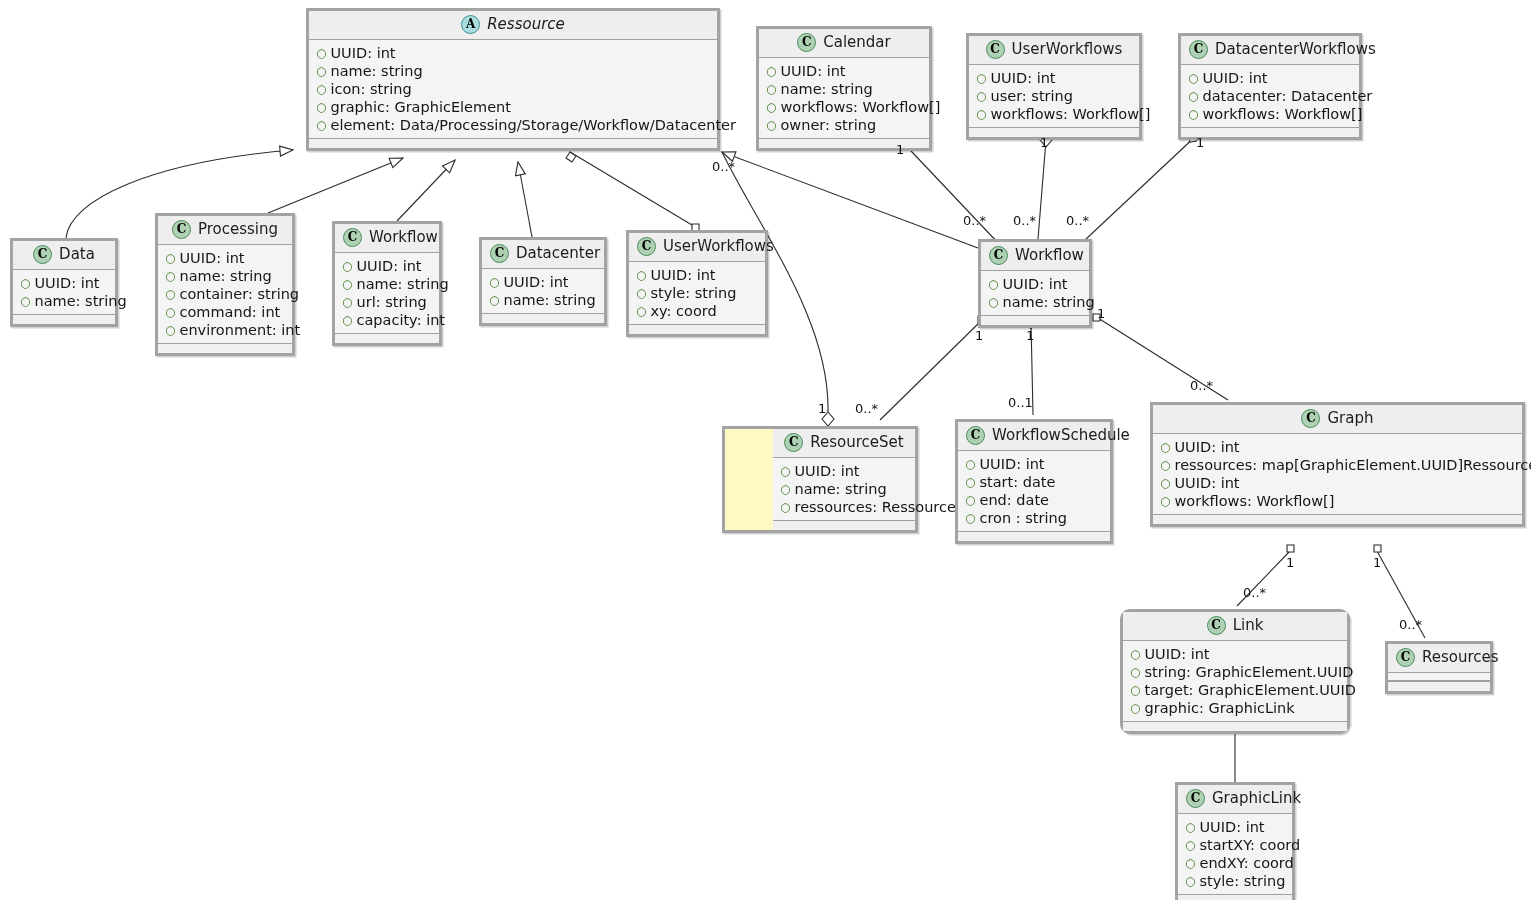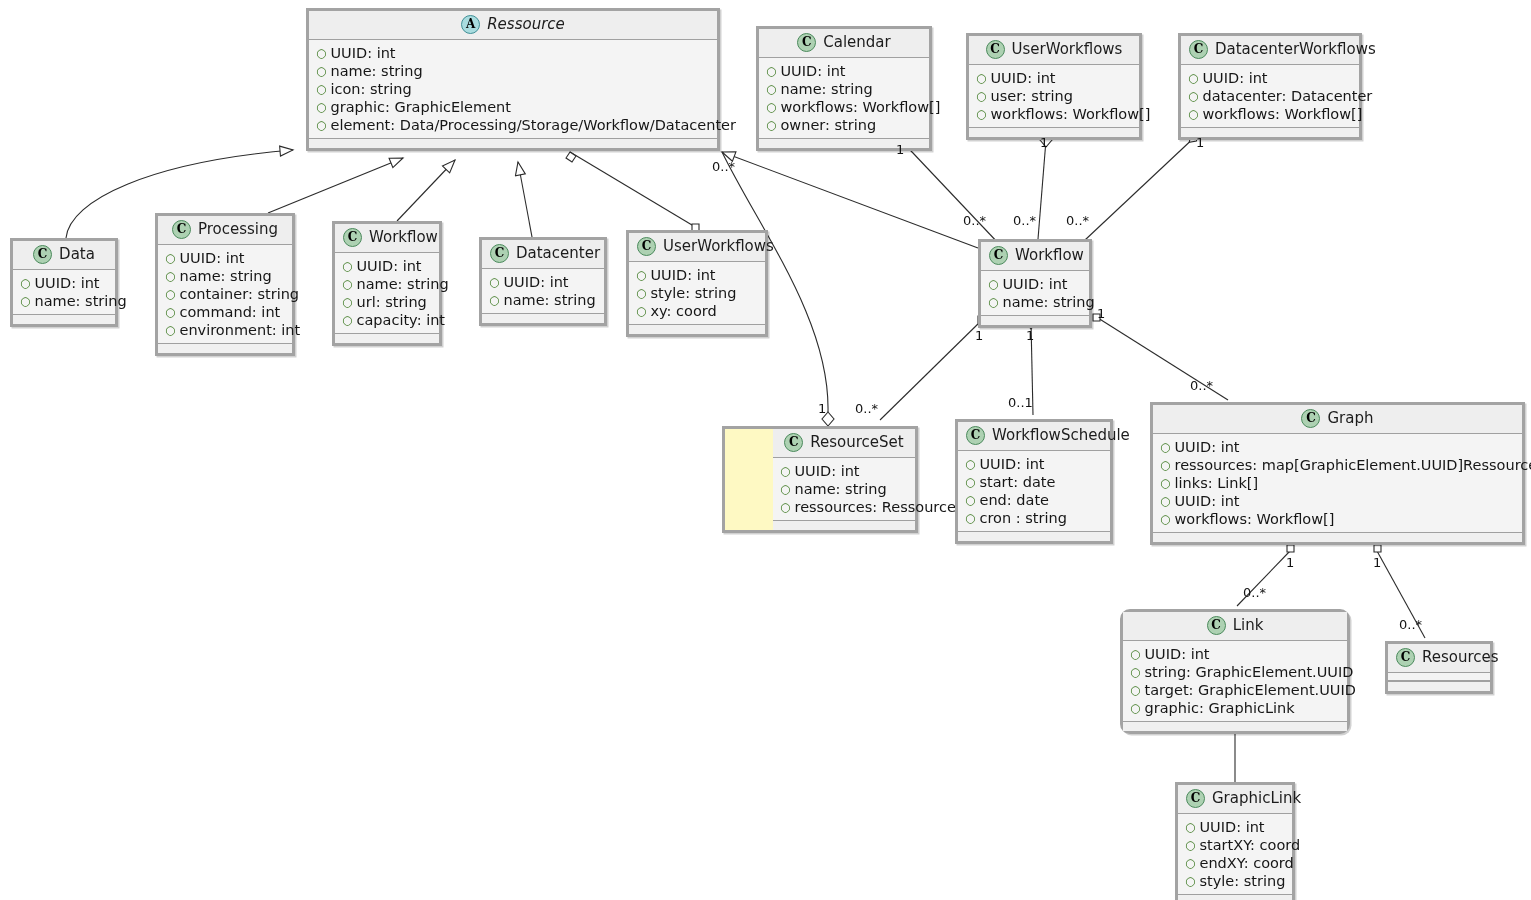--- a/index.html
+++ b/index.html
@@ -278,21 +278,20 @@
           <div class="attr"><span class="vis">○</span><span>end: date</span></div>
           <div class="attr"><span class="vis">○</span><span>cron : string</span></div>
         </div>
         <div class="uml-foot"></div>
       </div>
       <div class="uml-class" style="left: 1150px; top: 402px; width: 375px;">
         <div class="uml-head"><span class="stereo">C</span><span class="uml-title">Graph</span></div>
         <div class="uml-body">
           <div class="attr"><span class="vis">○</span><span>UUID: int</span></div>
           <div class="attr"><span class="vis">○</span><span>ressources: map[GraphicElement.UUID]Ressource</span></div>
-          <div class="attr"><span class="vis">○</span><span>links: Link[]</span></div>
           <div class="attr"><span class="vis">○</span><span>UUID: int</span></div>
           <div class="attr"><span class="vis">○</span><span>workflows: Workflow[]</span></div>
         </div>
         <div class="uml-foot"></div>
       </div>
       <div class="uml-class" style="left: 1120px; top: 609px; width: 230px; border-radius: 10px;">
         <div class="uml-head"><span class="stereo">C</span><span class="uml-title">Link</span></div>
         <div class="uml-body">
           <div class="attr"><span class="vis">○</span><span>UUID: int</span></div>
           <div class="attr"><span class="vis">○</span><span>string: GraphicElement.UUID</span></div>

